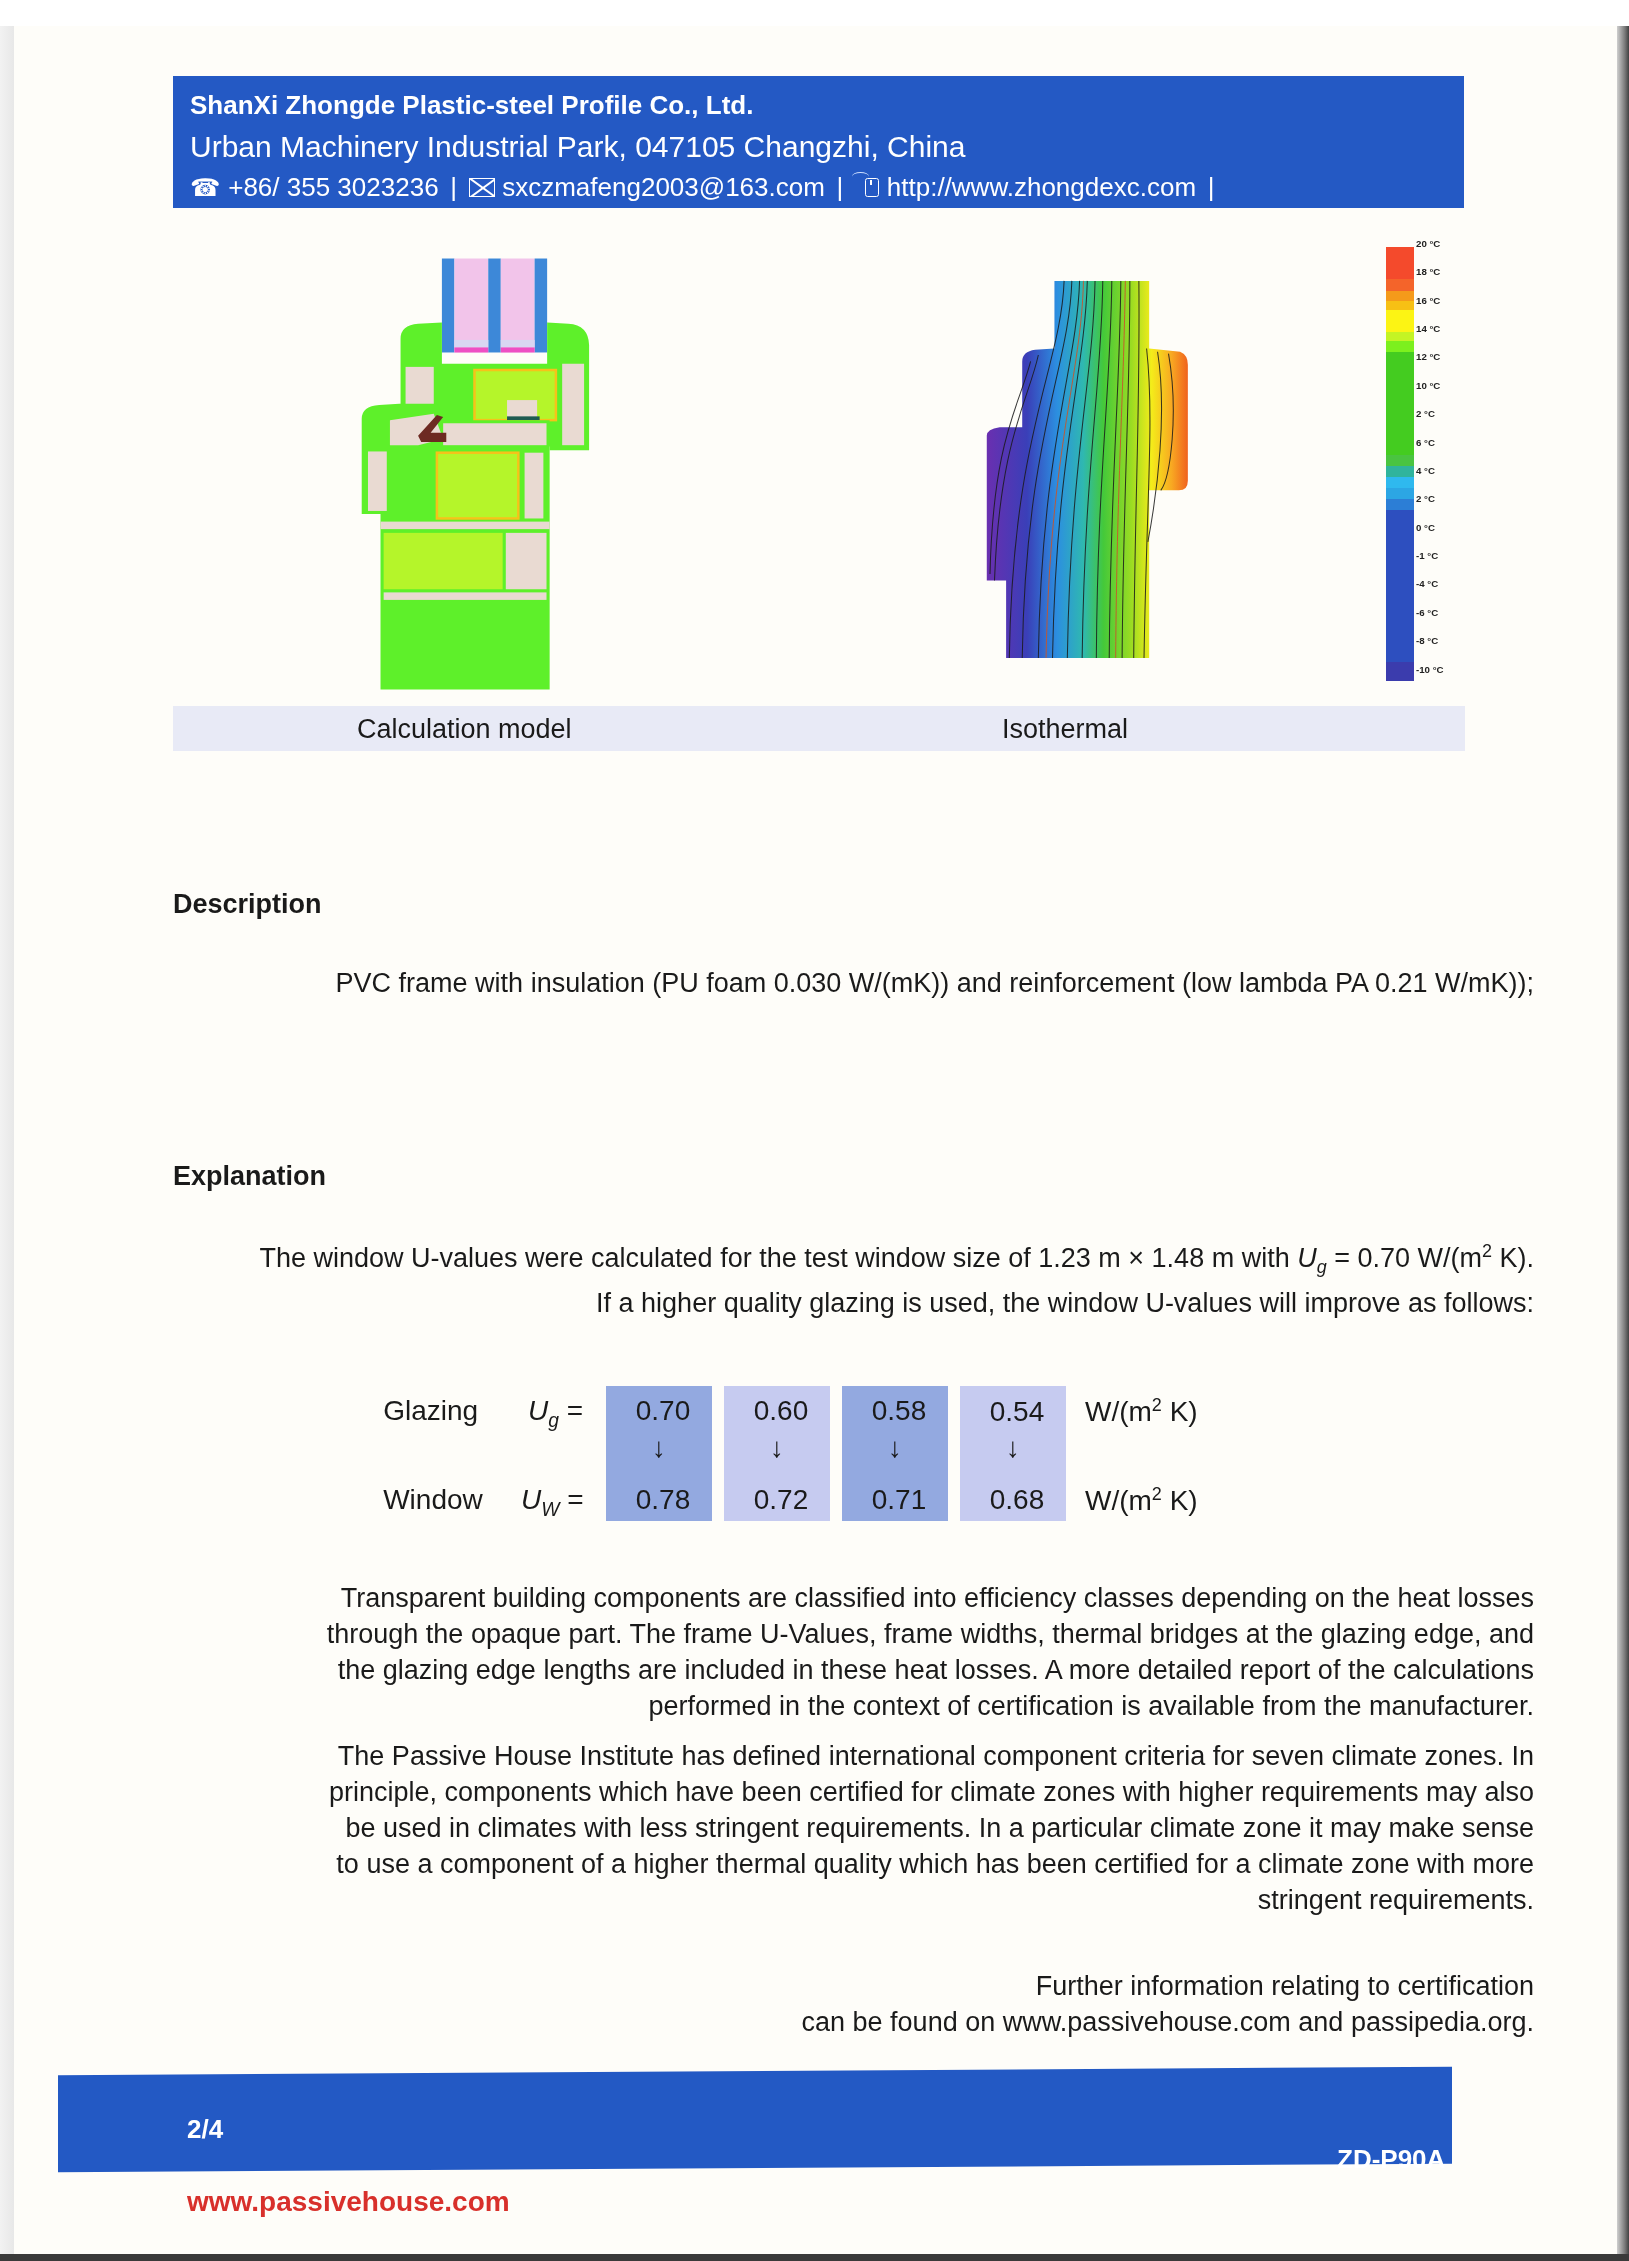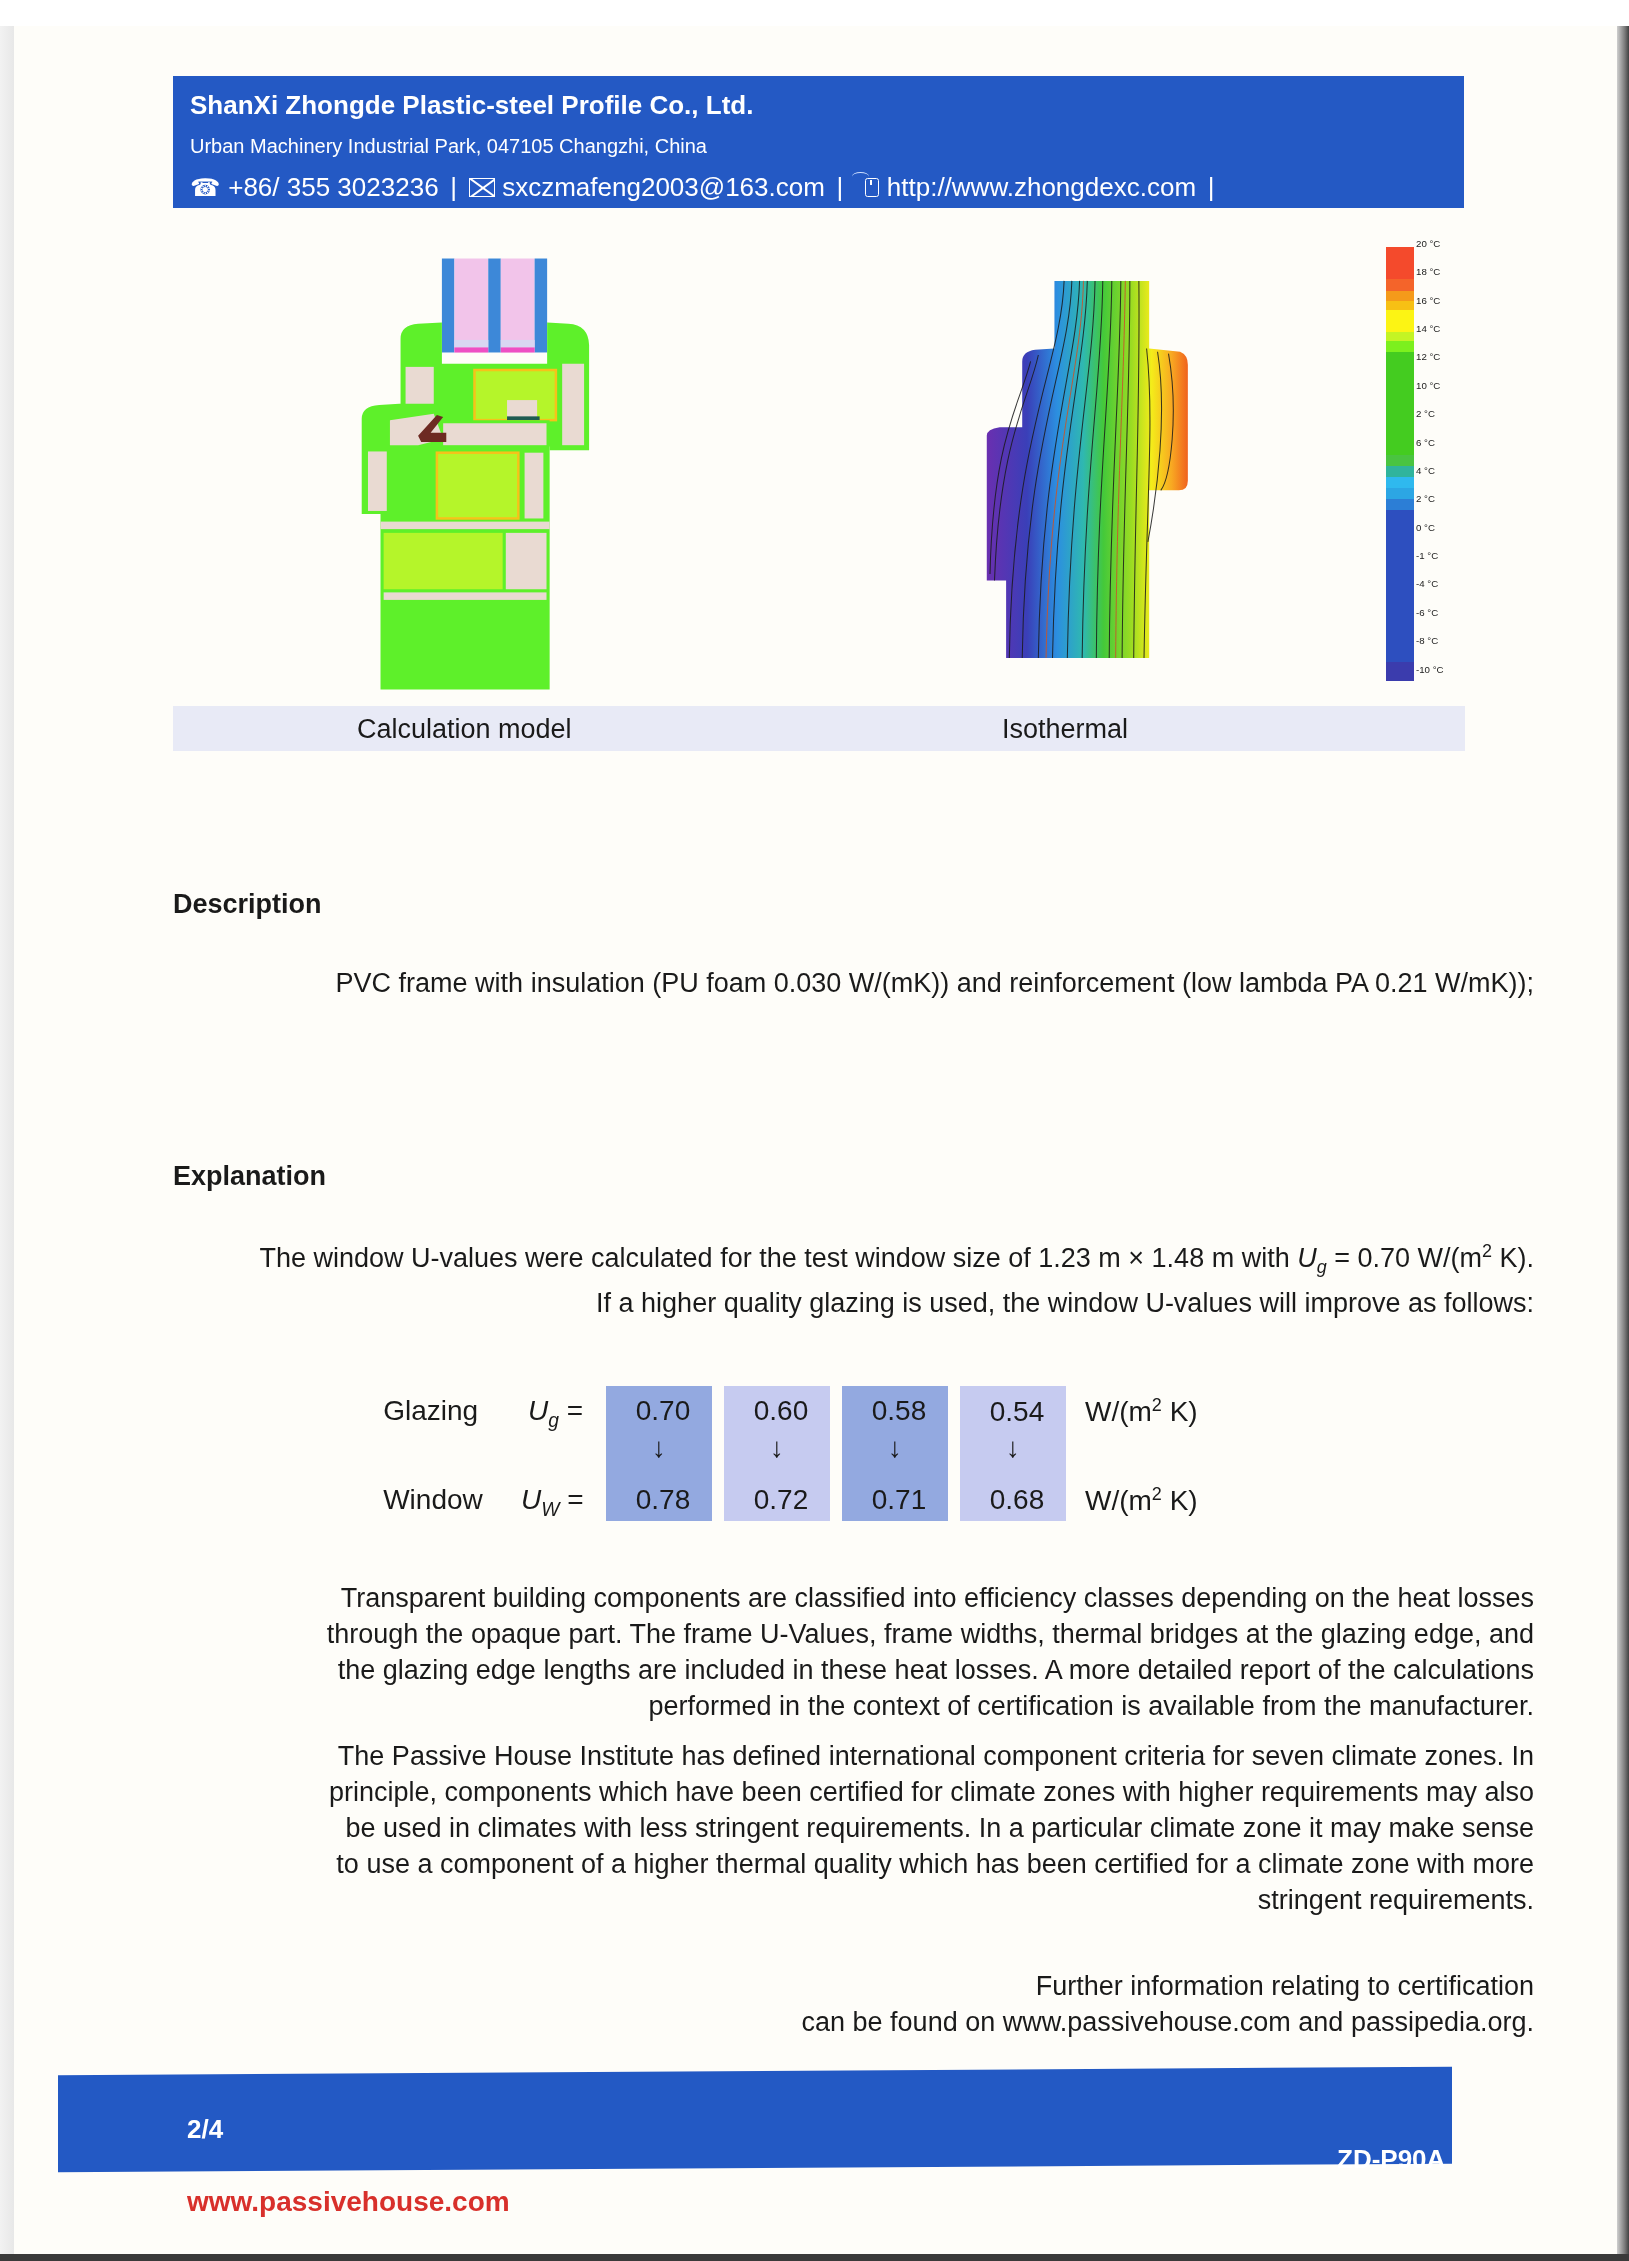--- a/index.html
+++ b/index.html
@@ -6,41 +6,41 @@
   html, body { width: 1630px; height: 2261px; background: #ffffff; overflow: hidden; }
   body { position: relative; font-family: "Liberation Sans", sans-serif; color: #1a1a1a; }
 
   .page { position: absolute; left: 14px; top: 26px; width: 1605px; height: 2231px; background: #fefdf9; }
   .page-edge-left { position: absolute; left: 0; top: 26px; width: 15.5px; height: 2235px; background: linear-gradient(to right,#f2f2f2,#e6e6e6); }
   .page-edge-right { position: absolute; left: 1617px; top: 26px; width: 13px; height: 2235px; background: linear-gradient(to right,#cfcfcf,#7a7a7a 60%,#333); }
   .page-edge-bottom { position: absolute; left: 0; top: 2254px; width: 1630px; height: 7px; background: #3a3a3a; }
 
   .hdr { position: absolute; left: 173px; top: 76px; width: 1291px; height: 132px; background: #2459c4; color: #fff; padding: 9px 17px; }
   .hdr .company { font-weight: bold; font-size: 26px; line-height: 41px; }
-  .hdr .addr { font-size: 20px; line-height: 41px; }
+  .hdr .addr { font-size: 30px; line-height: 41px; }
   .hdr .contact { font-size: 26px; line-height: 41px; display: flex; align-items: center; gap: 7.7px; white-space: nowrap; }
   .hdr .sep { margin: 0 3.9px; }
   .ico-phone { font-size: 24.5px; }
   .ico-mail { display: inline-block; width: 26px; height: 19.3px; border: 1.9px solid #fff; position: relative; overflow: hidden; vertical-align: middle; }
   .ico-mail:before, .ico-mail:after { content: ""; position: absolute; width: 34px; height: 1.9px; background: #fff; top: 8.4px; left: -3.9px; }
   .ico-mail:before { transform: rotate(36deg); }
   .ico-mail:after { transform: rotate(-36deg); }
   .ico-mouse { display: inline-block; width: 14px; height: 19.3px; border: 1.9px solid #fff; border-radius: 2.6px; position: relative; margin-left: 10.3px; vertical-align: middle; }
   .ico-mouse:after { content: ""; position: absolute; left: 3.9px; top: 1.3px; width: 1.9px; height: 5.2px; background: #fff; }
   .ico-mouse-cord { position: absolute; left: -14px; top: -6.4px; width: 17px; height: 9px; border-top: 1.9px solid #cfe0ff; border-radius: 50%; }
 
   .fig { position: absolute; }
   .fig-calc { left: 342px; top: 251px; width: 290px; height: 451px; }
   .fig-iso { left: 961px; top: 271px; width: 232px; height: 400px; }
 
   .legend { position: absolute; left: 1386px; top: 247px; width: 97px; height: 438px; }
   .legend-bar { position: absolute; left: 0; top: 0; width: 28px; height: 438px; }
   .legend-bar div { width: 100%; }
   .legend-labels { position: absolute; left: 30px; top: -9px; }
-  .legend-labels div { position: absolute; left: 0; font-size: 9.7px; white-space: nowrap; font-weight: normal; color: #222; }
+  .legend-labels div { position: absolute; left: 0; font-size: 9.7px; white-space: nowrap; font-weight: bold; color: #222; }
 
   .capbar { position: absolute; left: 173px; top: 706px; width: 1292px; height: 45px; background: #e8eaf6; }
   .cap { position: absolute; top: 714px; font-size: 27px; }
   .cap-calc { left: 357px; }
   .cap-iso { left: 1002px; }
 
   .h2 { position: absolute; left: 173px; font-size: 27px; font-weight: bold; }
   .para { position: absolute; left: 174px; width: 1360px; font-size: 27px; line-height: 36px; text-align: right; }
   .para sub, .para sup { font-size: 18px; }
   .ital { font-style: italic; }

